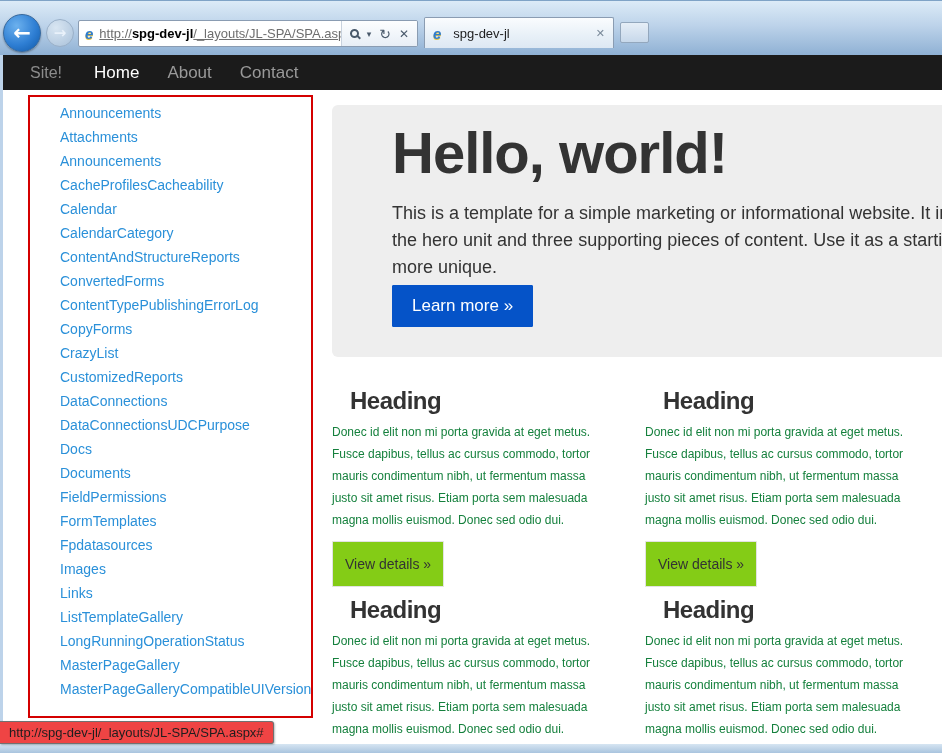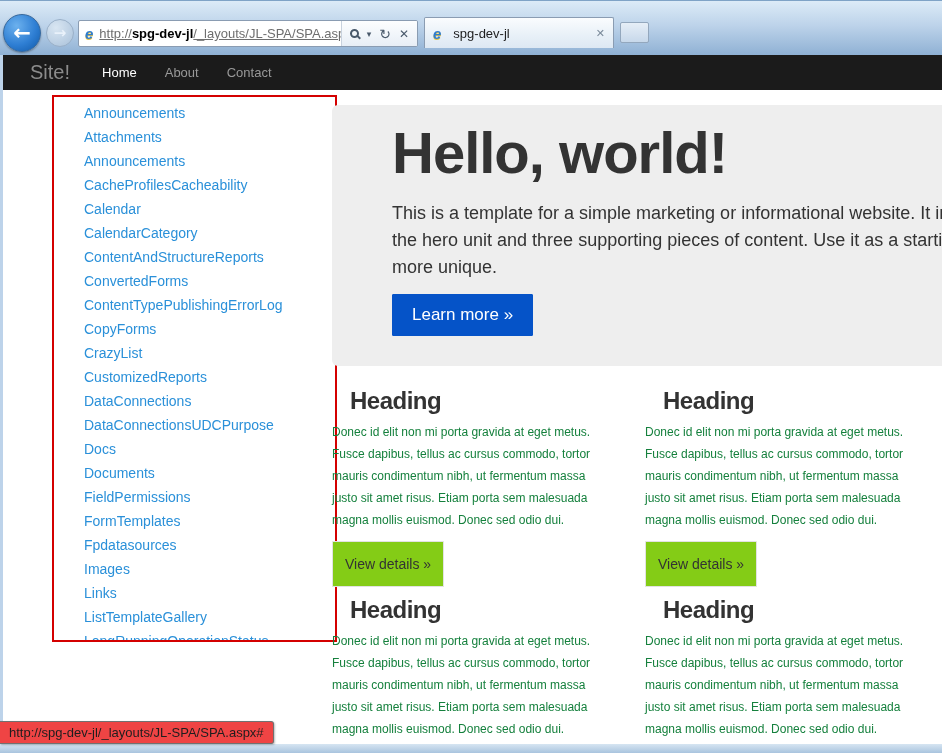--- a/index.html
+++ b/index.html
@@ -63,42 +63,42 @@
   .newtab {
     position:absolute; left:620px; top:21px; width:29px; height:21px;
     background:linear-gradient(180deg,#e6eef7,#c7d8ea); border:1px solid #93a7bd; border-radius:2px;
   }
 
   
   .navbar {
     position:absolute; left:0; top:55px; width:942px; height:35px;
     background:#1b1b1b; display:flex; align-items:center;
   }
-  .brand { color:#8c8c8c; font-size:20px; margin:0 18px 0 30px; }
-  .nav-link { font-size:13px; color:#999; text-decoration:none; padding:0 14px; line-height:35px; }
+  .brand { color:#8c8c8c; font-size:16px; margin:0 18px 0 30px; }
+  .nav-link { font-size:17px; color:#999; text-decoration:none; padding:0 14px; line-height:35px; }
   .nav-link.active { color:#fff; }
 
   
   .red-box {
-    position:absolute; left:28px; top:95px; width:285px; height:547px;
-    border:2px solid #d40000; background:#fff; overflow:hidden;margin-left:24px;
+    position:absolute; left:28px; top:95px; width:285px; height:623px;
+    border:2px solid #d40000; background:#fff; overflow:hidden;
   }
   .side-links { padding:4px 0 0 30px; }
   .side-link { display:block; color:#2a90d9; font-size:14px; line-height:24px;
     text-decoration:none; white-space:nowrap; }
 
   
   .hero {
     position:absolute; left:332px; top:105px; width:740px;
     background:#eee; border-radius:6px; padding:14px 60px 30px;
   }
   .hero h1 { font-size:58px; font-weight:bold; color:#333; letter-spacing:-1px; margin:0 0 14px; }
   .hero-line { font-size:18px; line-height:27px; color:#333; white-space:nowrap; }
   .btn-primary {
-    display:inline-block; margin-top:13px; background:#0553c8; border:1px solid #0553c8;
+    display:inline-block; margin-top:4px; background:#0553c8; border:1px solid #0553c8;
     color:#fff; font-size:17px; padding:10px 19px; border-radius:1px; text-decoration:none;
   }
 
   
   .cards {
     position:absolute; left:332px; top:388px; width:700px;
     display:grid; grid-template-columns:298px 298px; column-gap:15px; row-gap:10px;
   }
   .card h2 { font-size:24px; font-weight:bold; color:#333; letter-spacing:-.5px; margin:0 18px 8px; line-height:25px; }
   .card-line { font-size:12px; line-height:22px; color:#15803d; white-space:nowrap; }

